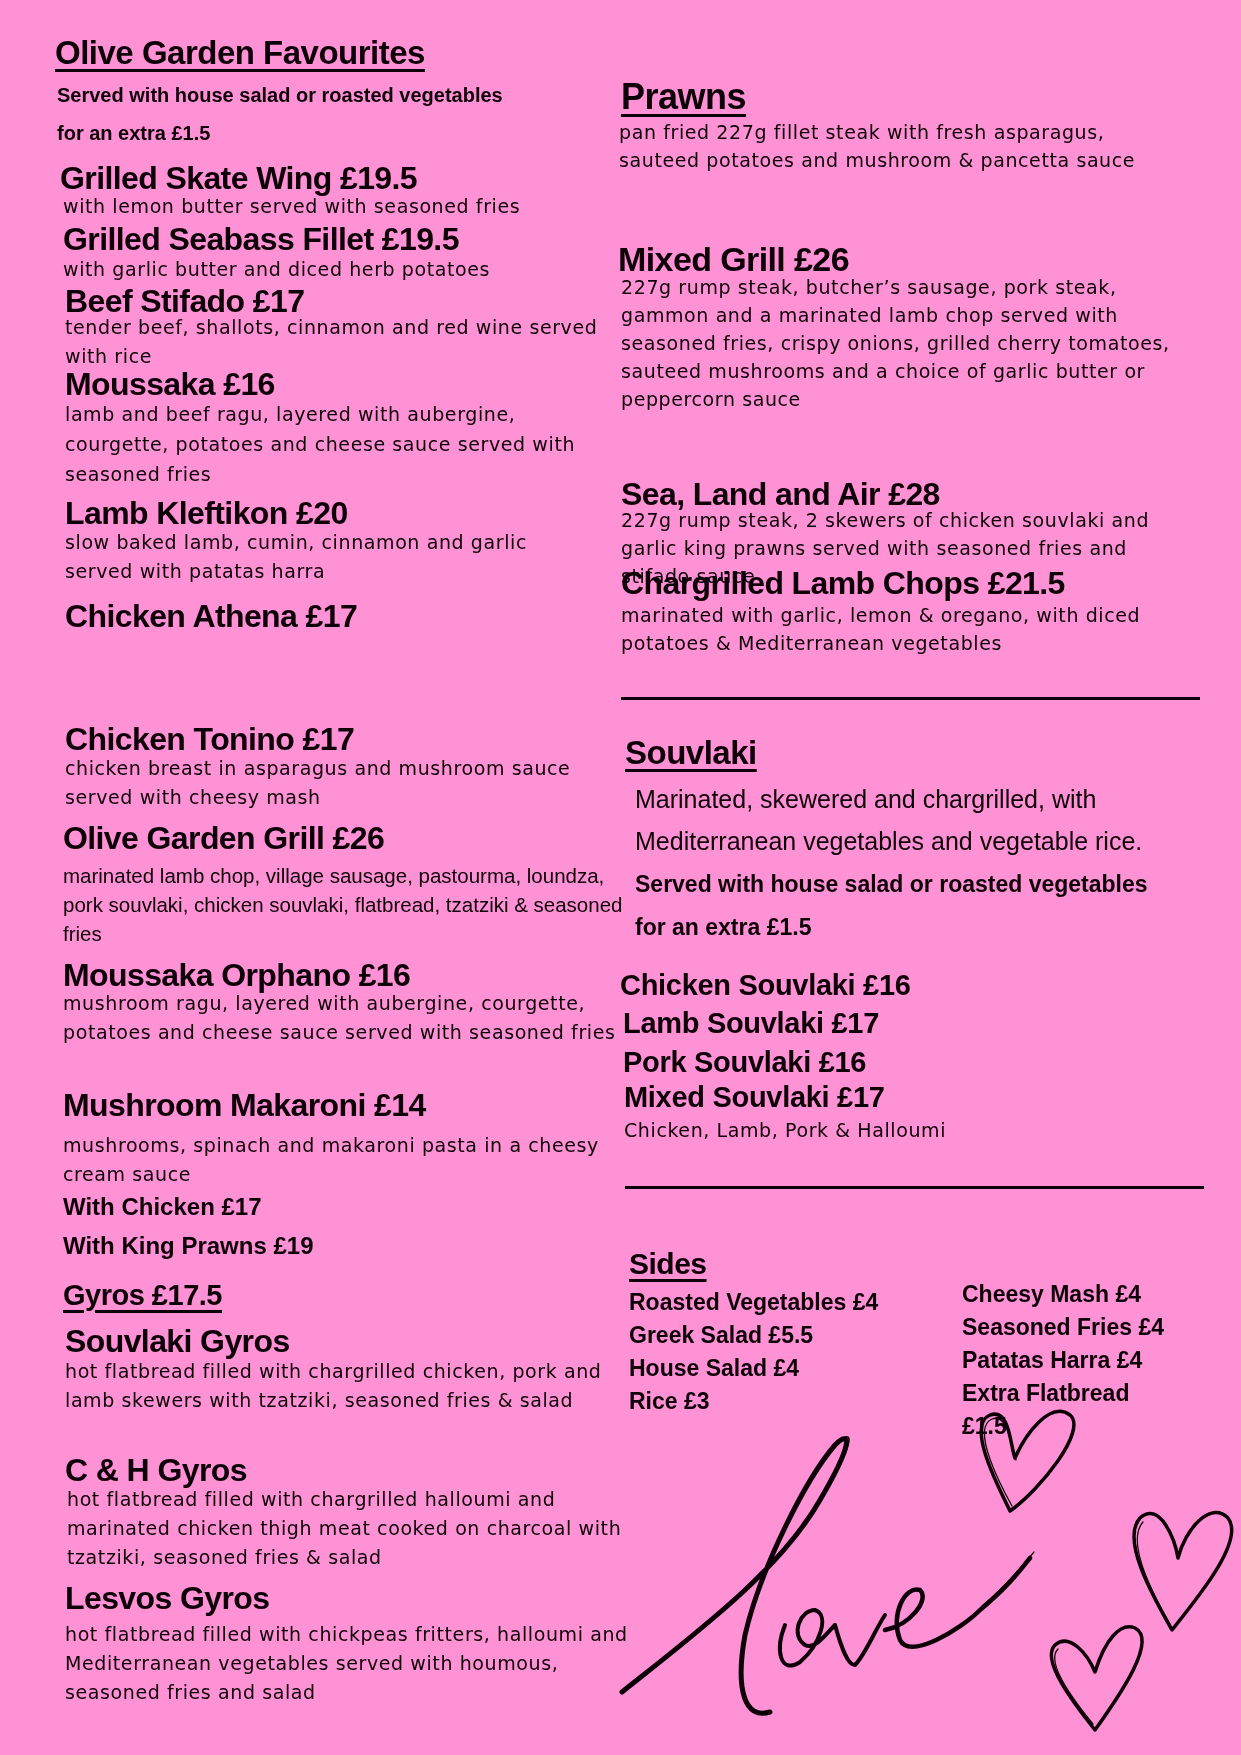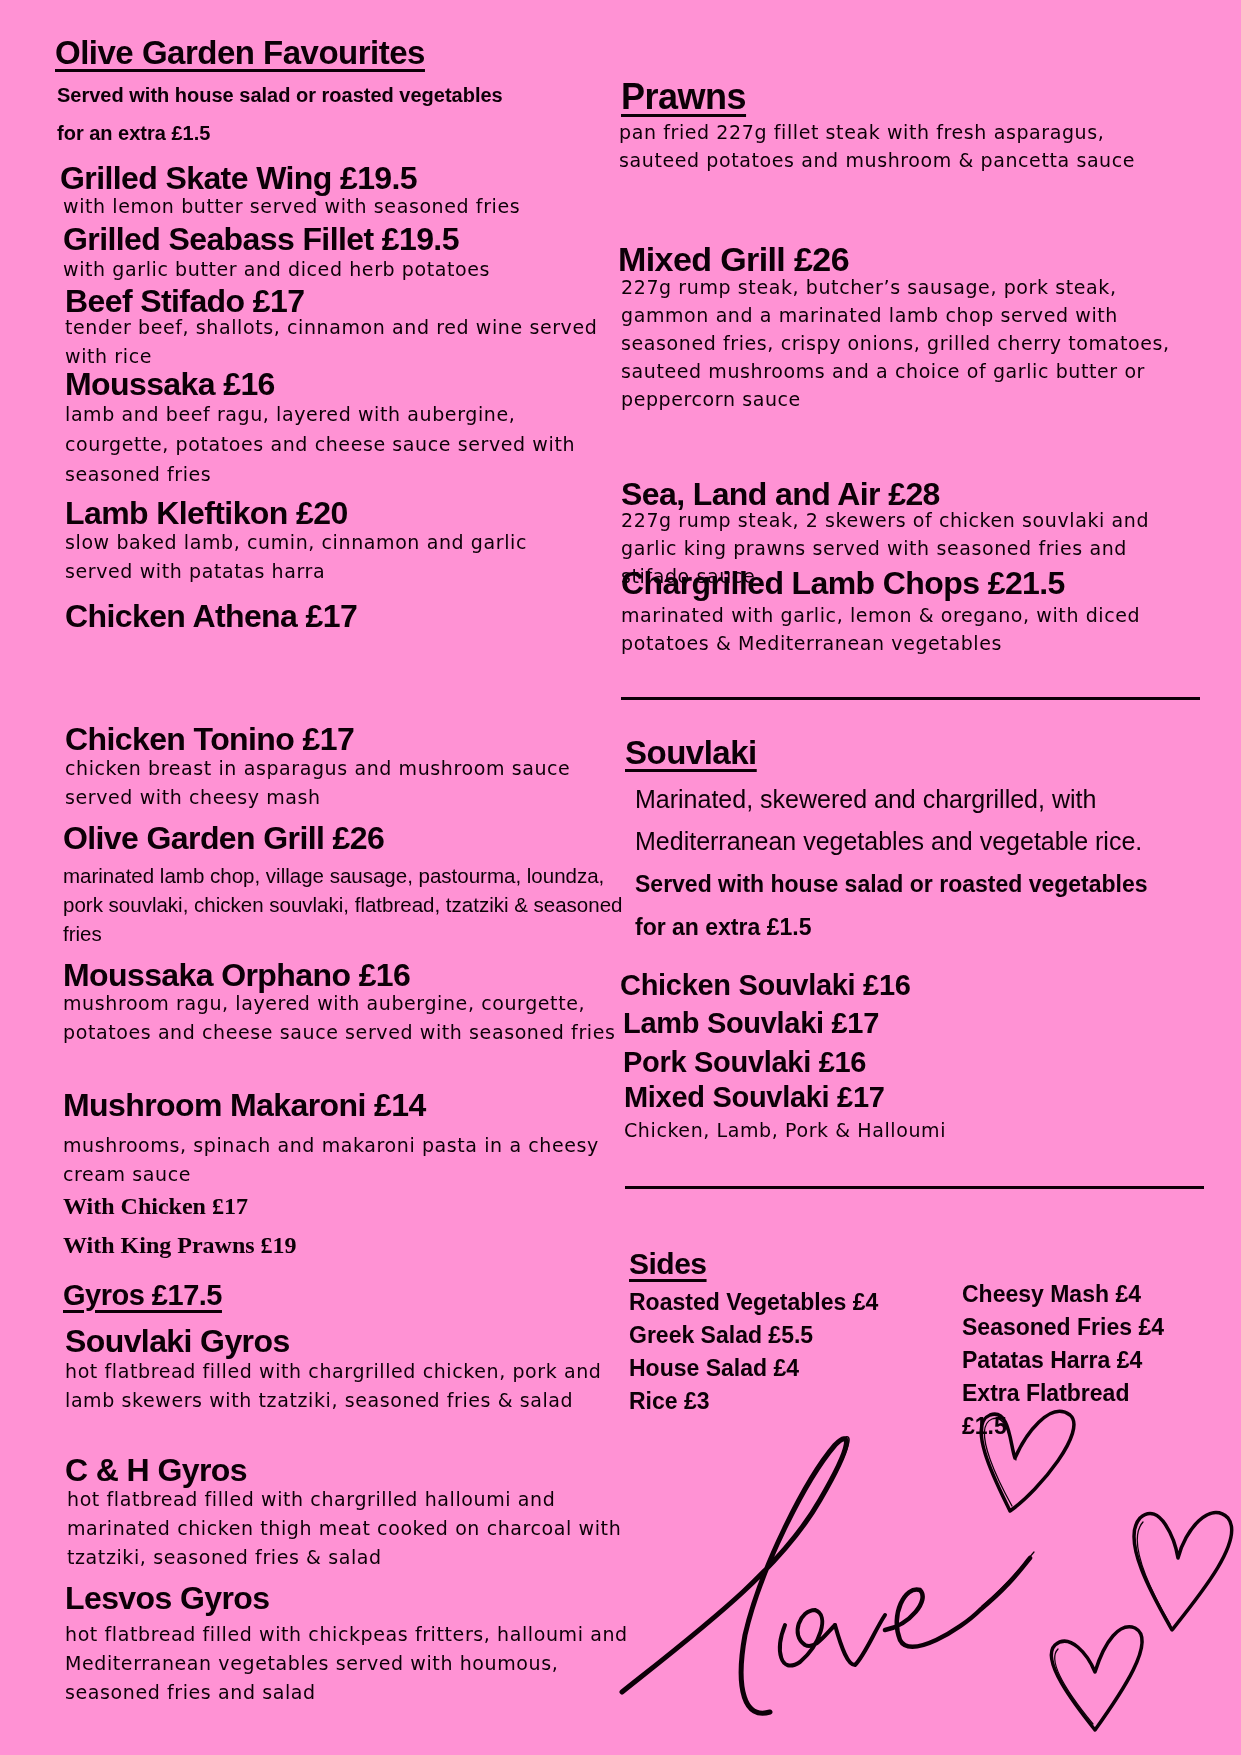--- a/index.html
+++ b/index.html
@@ -55,21 +55,21 @@
     .souv-intro {
       font-family: "Liberation Sans", sans-serif;
       font-size: 25px;
       line-height: 42px;
     }
     .souv-intro b {
       font-size: 23px;
       font-weight: 700;
     }
     .sub-price {
-      font-family: Liberation Serif, serif;
+      font-family: Liberation Sans, sans-serif;
       font-weight: 700;
       font-size: 24px;
       white-space: nowrap;
     }
     .souv-item {
       font-family: "Liberation Sans", sans-serif;
       font-weight: 700;
       font-size: 29px;
       white-space: nowrap;
       letter-spacing: -0.3px;

